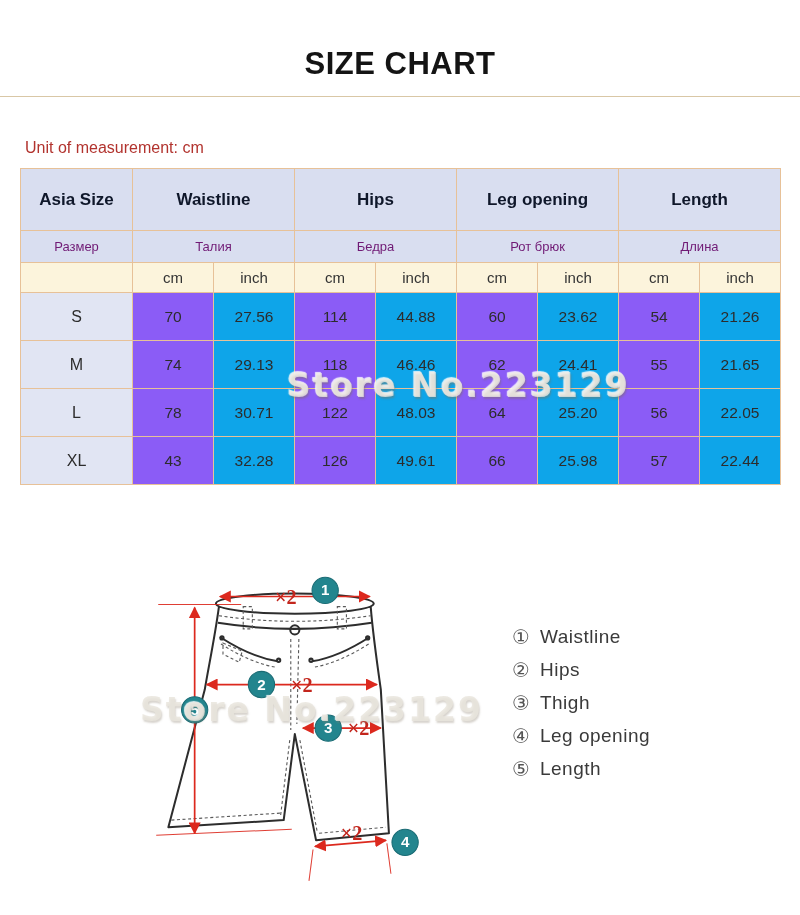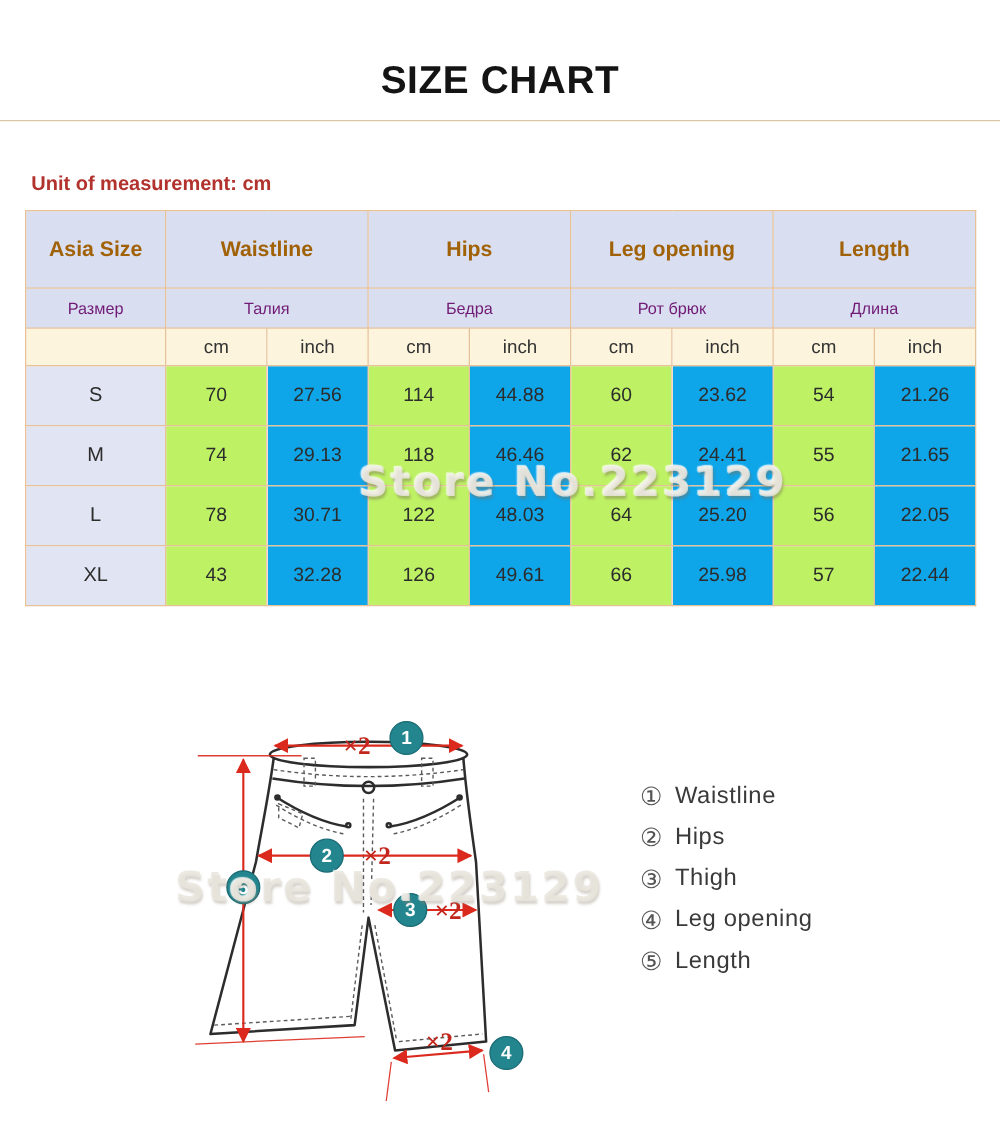--- a/index.html
+++ b/index.html
@@ -5,33 +5,33 @@
   html,body{margin:0;padding:0;background:#fff;}
   .page{position:relative;width:800px;height:915px;background:#fff;overflow:hidden;
         font-family:"Liberation Sans","DejaVu Sans",sans-serif;}
 
   
   .title{position:absolute;top:46px;left:0;width:800px;text-align:center;
          font-size:31px;font-weight:bold;color:#141414;letter-spacing:.5px;}
   .rule{position:absolute;top:96px;left:0;width:800px;border-top:1px solid #d9c7a6;}
   .subtitle{position:absolute;top:100px;left:0;width:800px;text-align:center;
             font-size:15px;color:#5d5d5d;}
-  .unit-note{position:absolute;top:139px;left:25px;font-size:16px;font-weight:bold;color:#b2332e;}
+  .unit-note{position:absolute;top:139px;left:25px;font-size:16px;font-weight:normal;color:#b2332e;}
 
   
   .size-table{position:absolute;top:168px;left:20px;width:760px;border-collapse:collapse;
               table-layout:fixed;}
   .size-table td{border:1px solid #e7c198;text-align:center;vertical-align:middle;
                  color:#2c2c2c;padding:0;overflow:hidden;}
-  .row-en td{height:61px;background:#d9def0;font-size:17px;font-weight:bold;color:#a16207;}
+  .row-en td{height:61px;background:#d9def0;font-size:17px;font-weight:bold;color:#0f172a;}
   .row-ru td{height:31px;background:#d9def0;font-size:13px;color:#701a75;}
   .row-unit td{height:29px;background:#fcf4dc;font-size:15px;color:#333;}
   .row-data td{height:47px;font-size:15.5px;background:#0ea5e9;}
   .row-data td.c-size{background:#e1e5f3;font-size:16px;}
-  .row-data td.c-cm{background:#bef264;}
+  .row-data td.c-cm{background:#8b5cf6;}
 
   
   .watermark{position:absolute;font-family:"DejaVu Sans",sans-serif;font-weight:bold;
              font-size:33px;letter-spacing:2px;white-space:nowrap;pointer-events:none;
              color:rgba(240,236,228,.78);
              text-shadow:1px 2px 2px rgba(125,112,92,.45), -1px -1px 1px rgba(255,255,255,.85);}
   .wm-table{top:366px;left:287px;}
   .wm-diagram{top:690px;left:140px;color:rgba(233,229,221,.85);
               text-shadow:1px 2px 2px rgba(140,130,112,.35), -1px -1px 1px rgba(255,255,255,.9);}
 

